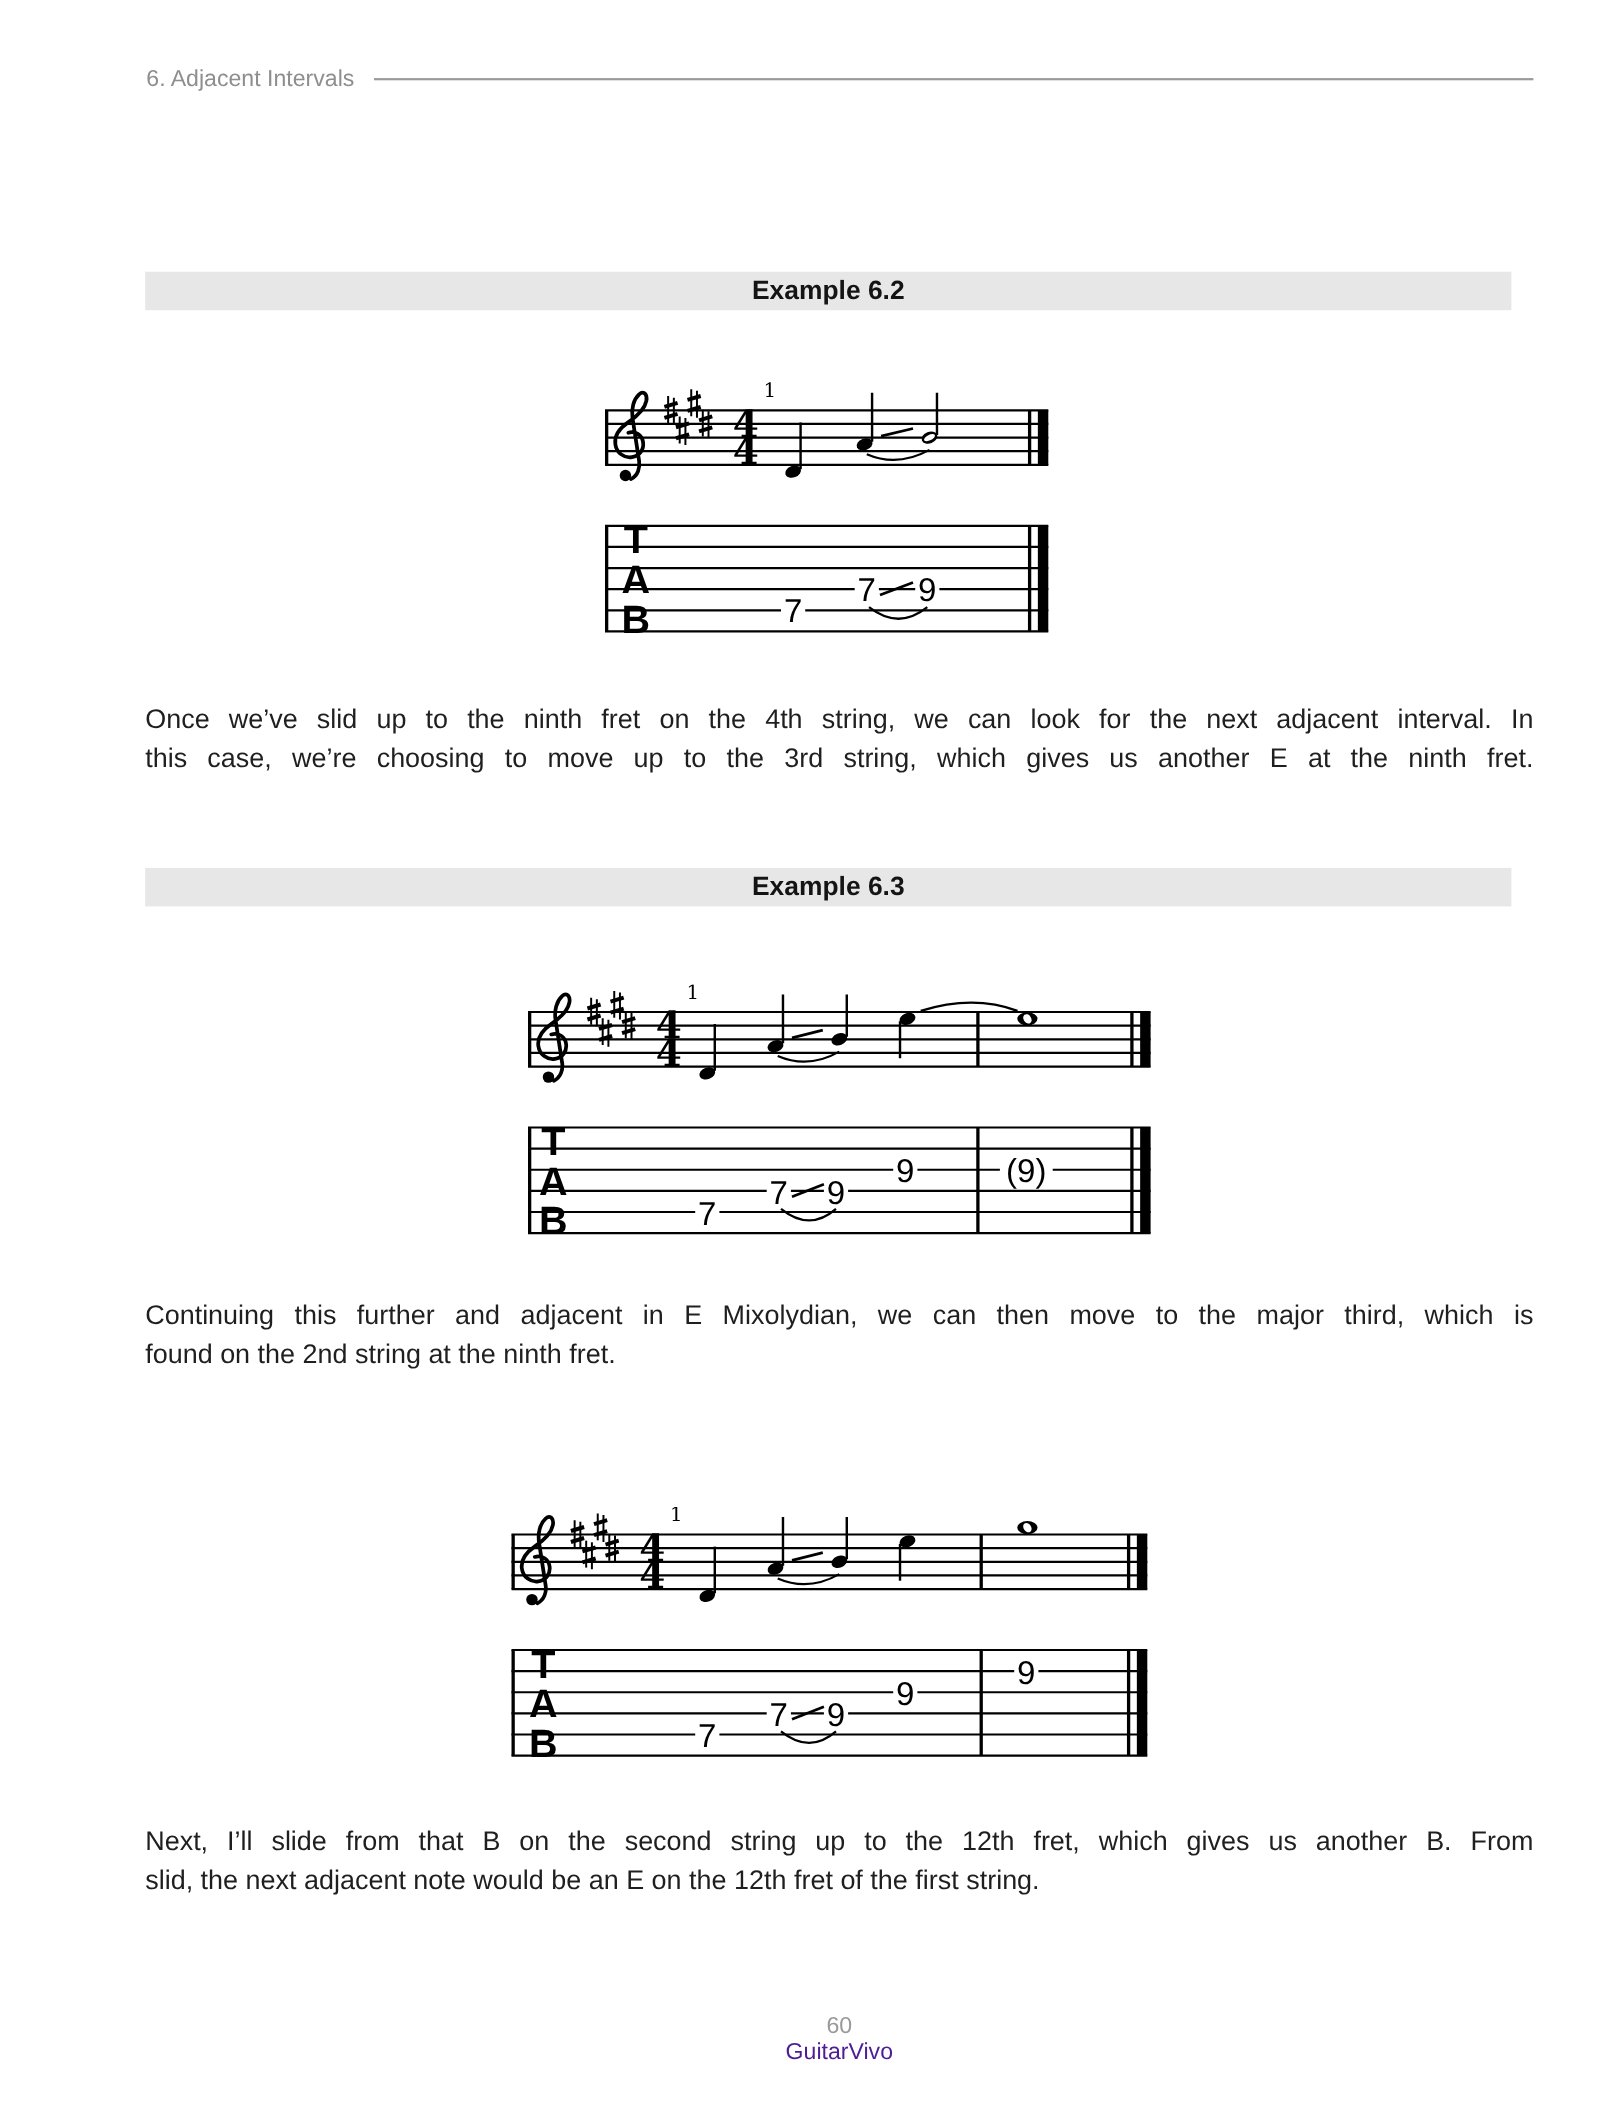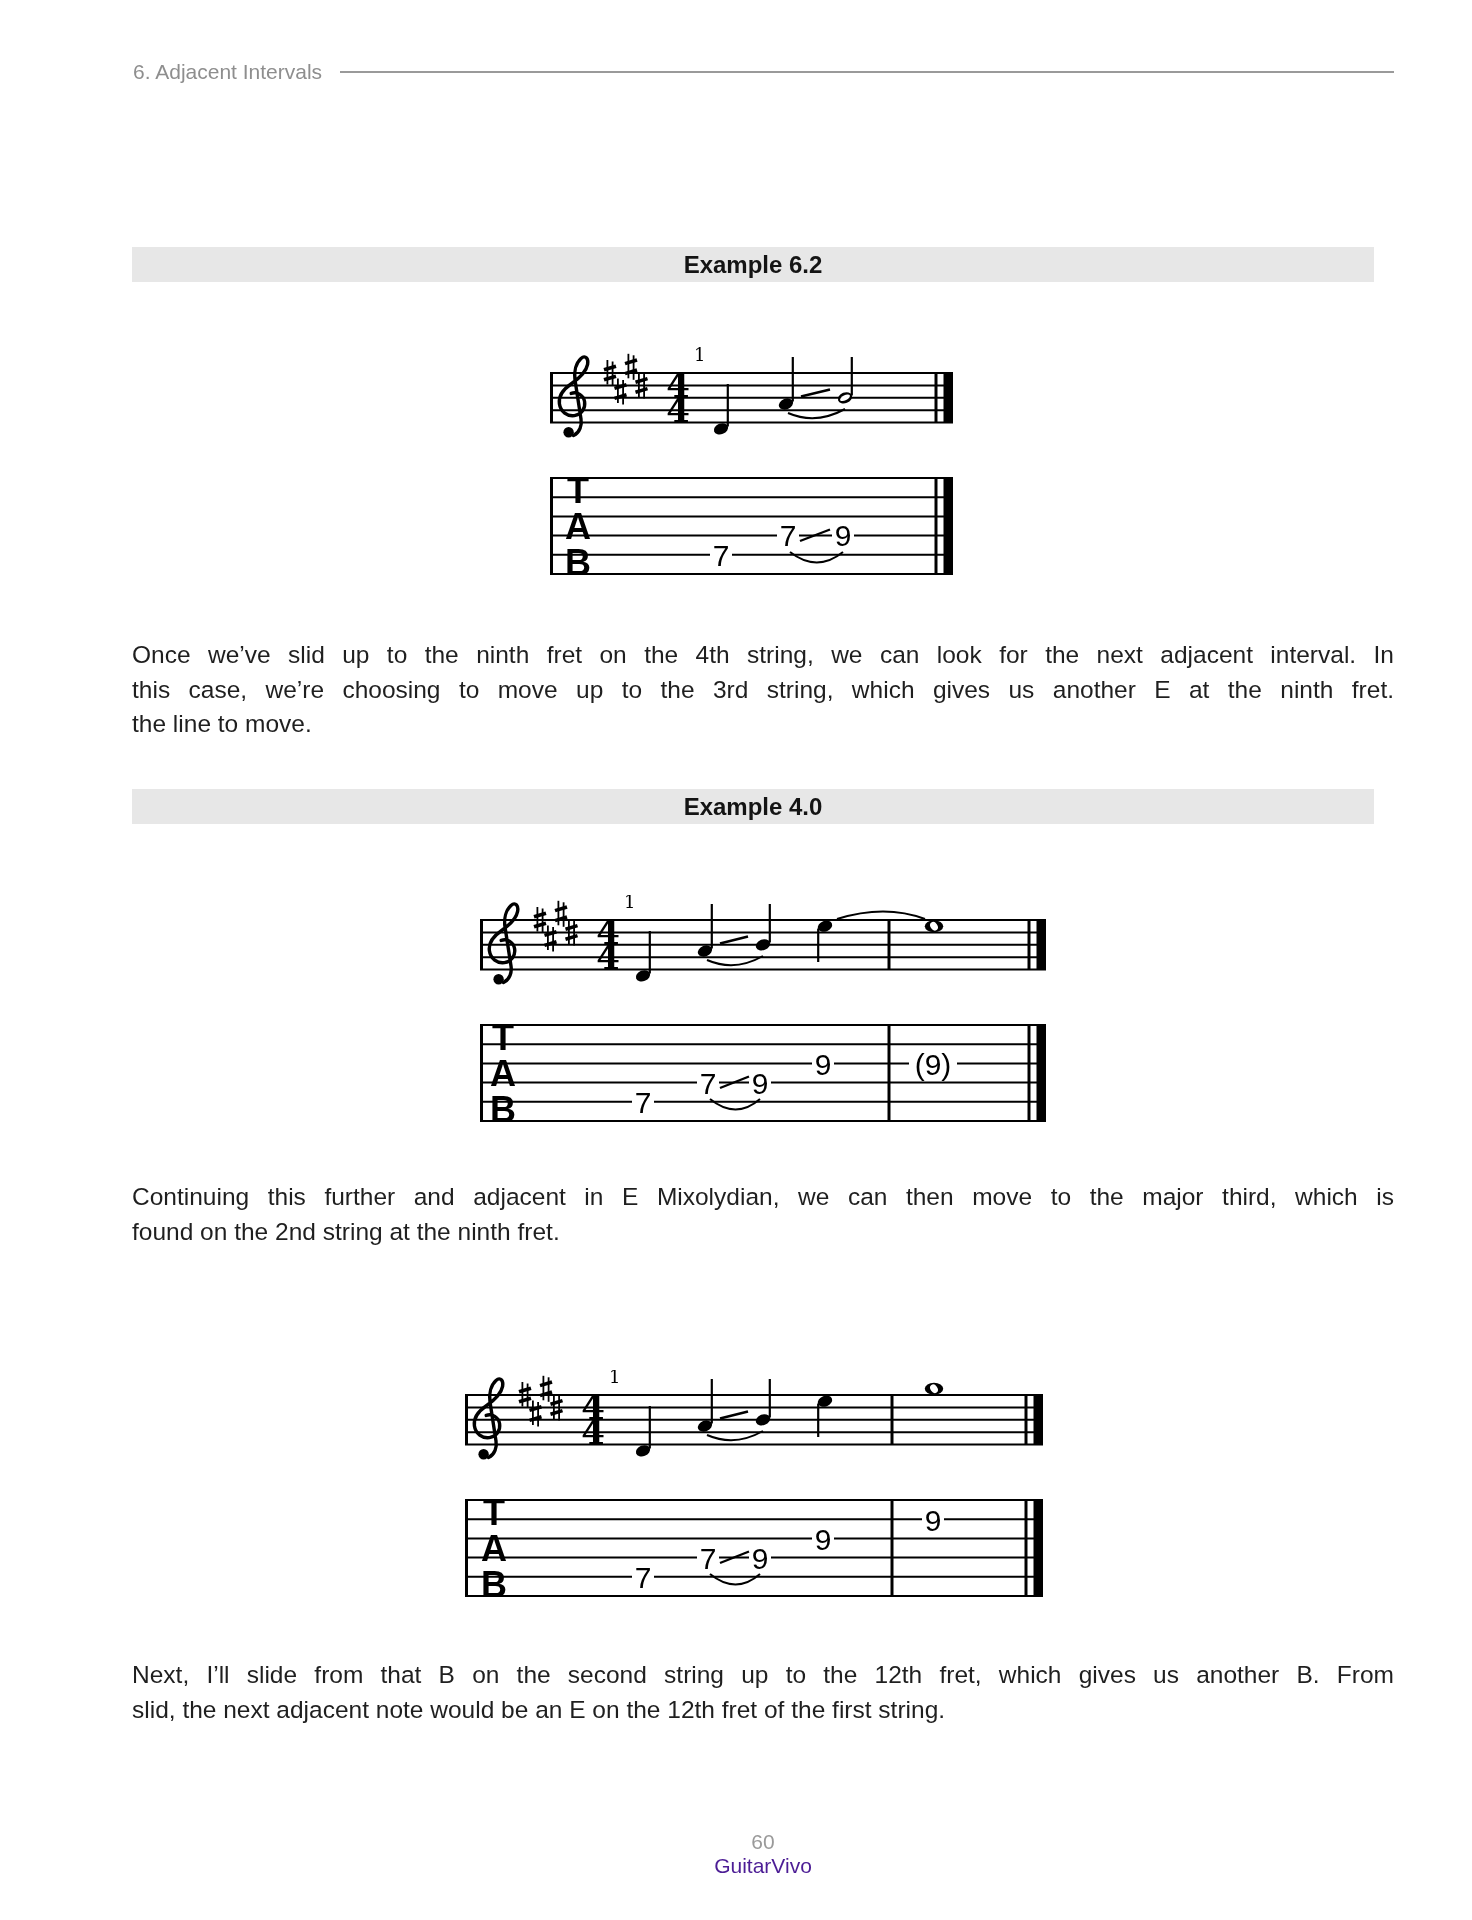--- a/index.html
+++ b/index.html
@@ -137,25 +137,24 @@
       <rect class="knock" x="784" y="523.6" width="22" height="24"></rect>
       <text class="tabnum" x="795" y="546.3">9</text>
       <line class="slide" x1="752" y1="541" x2="782" y2="529.5"></line>
       <path class="slur" d="M 742,552 Q 769,573 795,552"></path>
     </g>
   </svg>
 
   <div class="para" style="top:638px">
     <div class="pline">Once we’ve slid up to the ninth fret on the 4th string, we can look for the next adjacent interval. In</div>
     <div class="pline">this case, we’re choosing to move up to the 3rd string, which gives us another E at the ninth fret.</div>
-    <div class="pline last">the line to move.</div>
   </div>
 
   <div class="exbar" style="top:789px">
-    <span>Example 4.0</span>
+    <span>Example 6.3</span>
   </div>
 
   <svg class="music" style="left:400px;top:895px" width="640" height="240" viewBox="400 895 640 240">
     <g>
       <line class="sline" x1="432" y1="920" x2="998" y2="920"></line>
       <line class="sline" x1="432" y1="932.4" x2="998" y2="932.4"></line>
       <line class="sline" x1="432" y1="944.8" x2="998" y2="944.8"></line>
       <line class="sline" x1="432" y1="957.2" x2="998" y2="957.2"></line>
       <line class="sline" x1="432" y1="969.6" x2="998" y2="969.6"></line>
       <line class="barline" x1="433.5" y1="920" x2="433.5" y2="969.6"></line>

